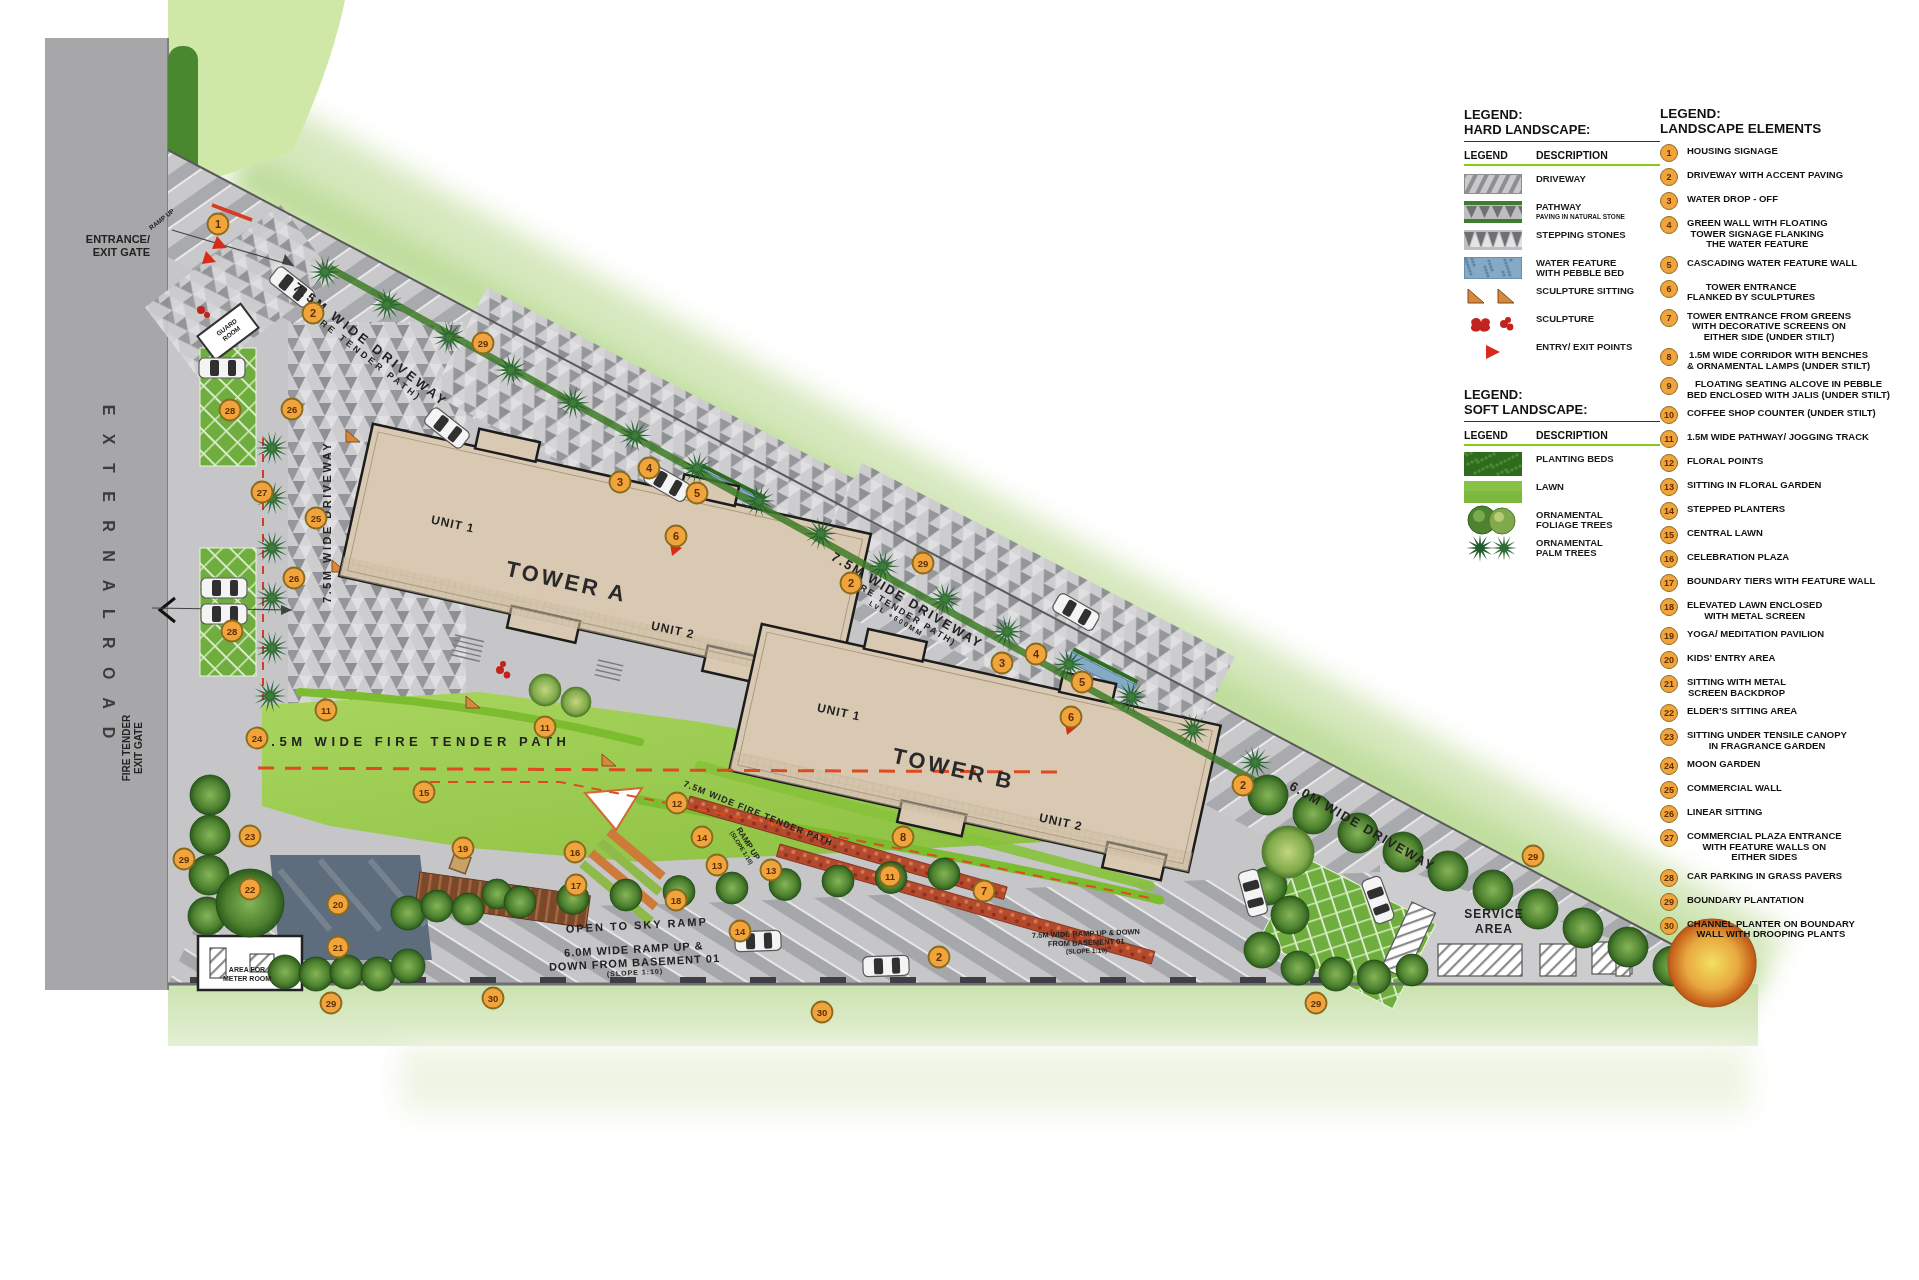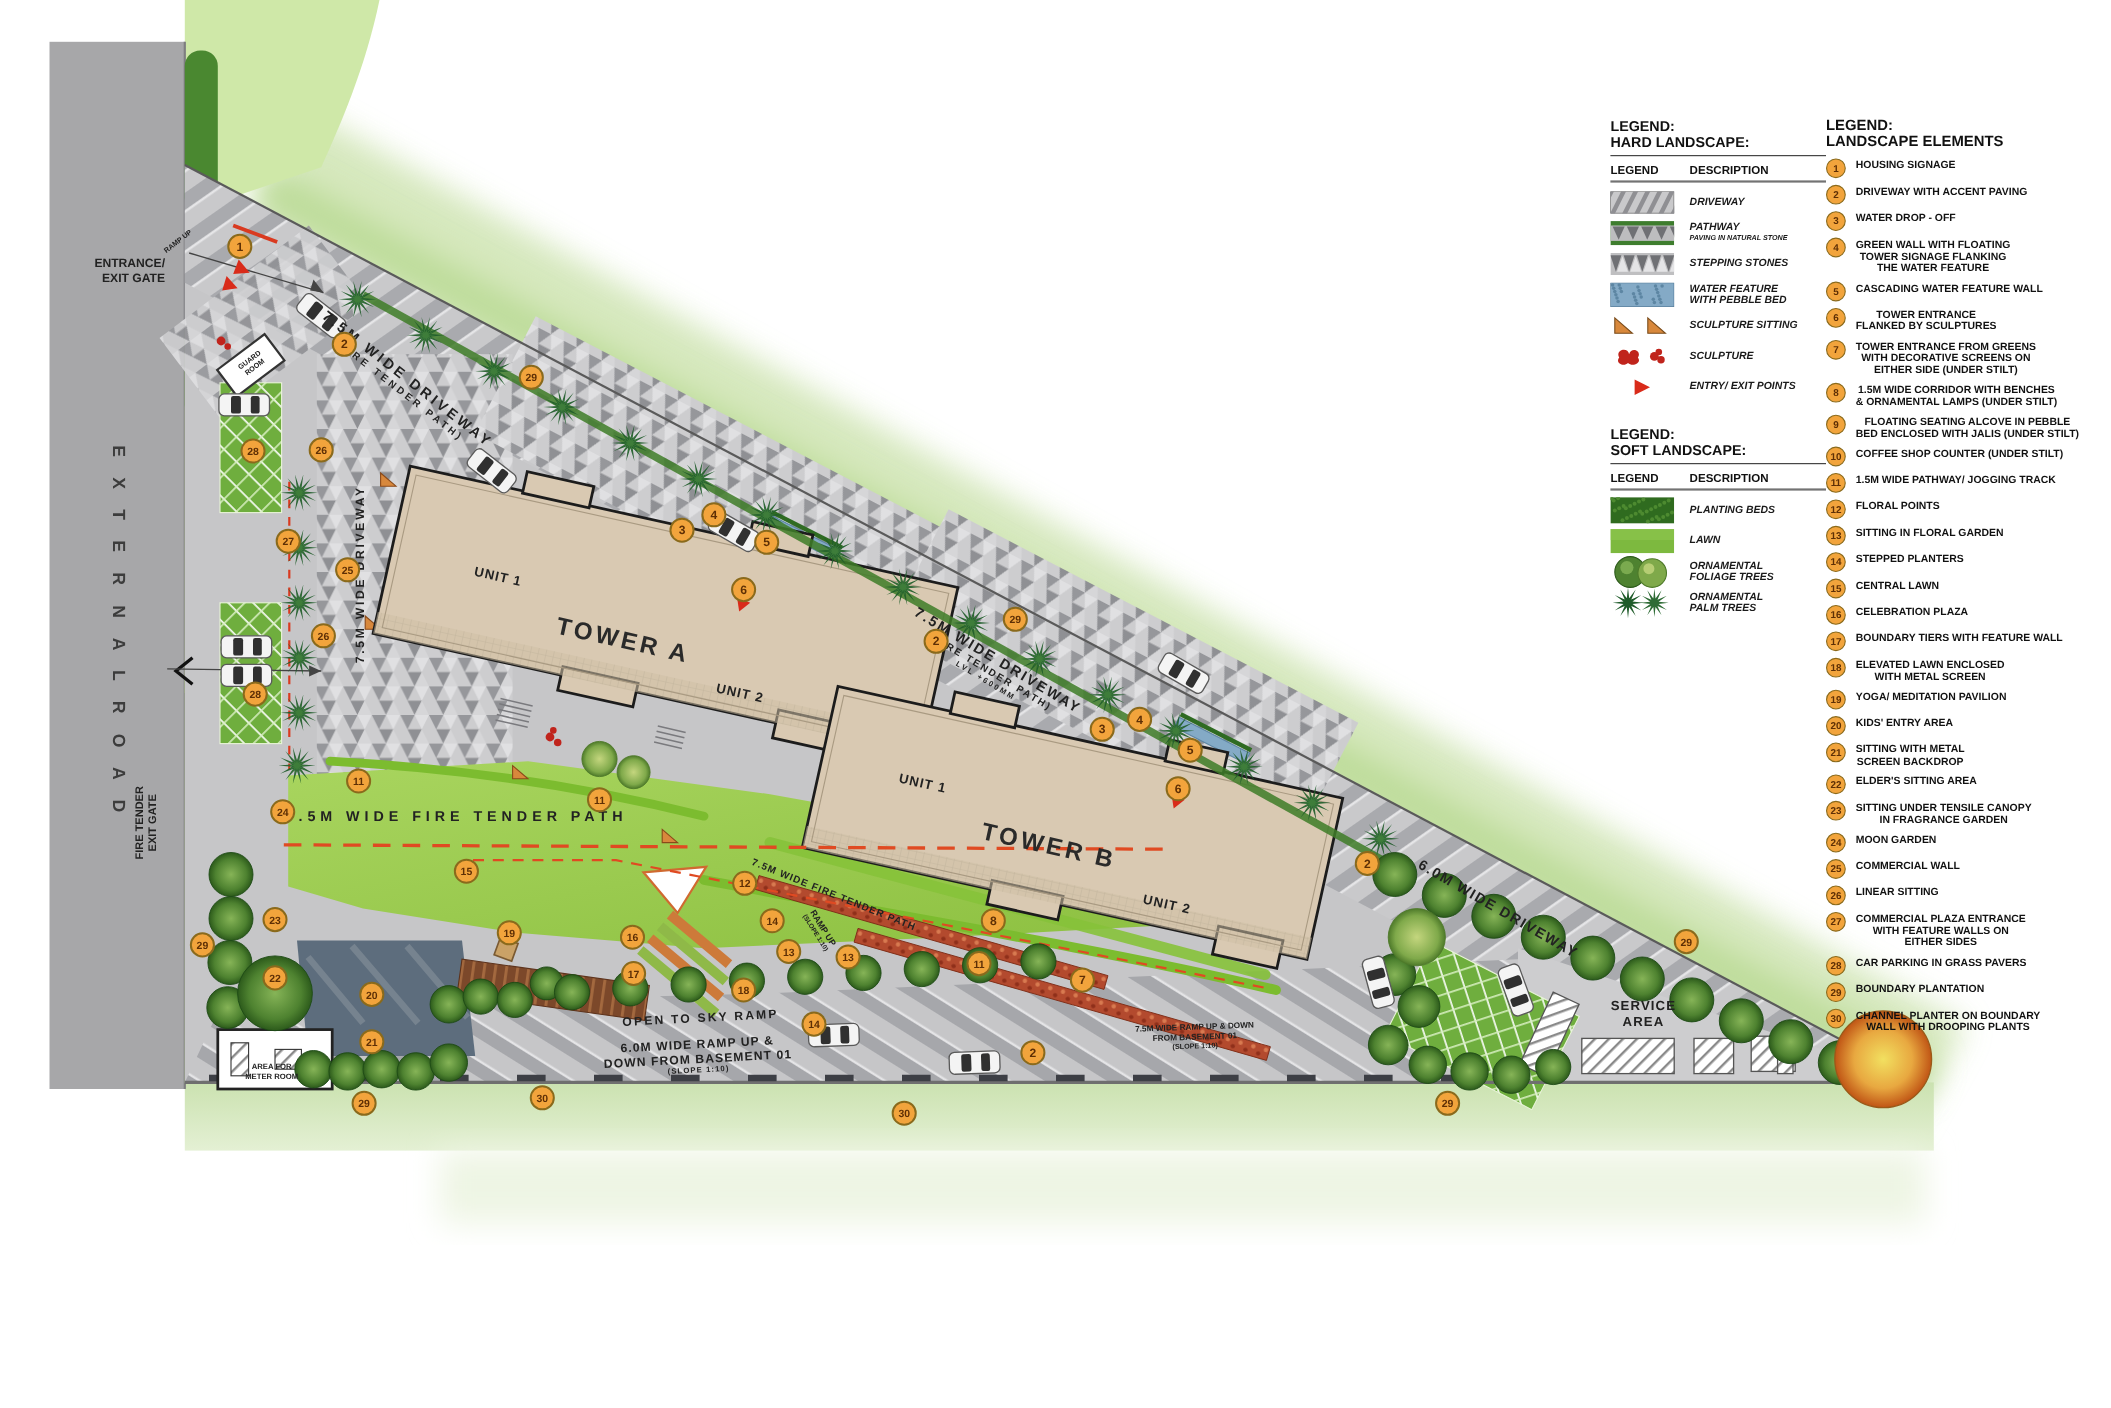--- a/index.html
+++ b/index.html
@@ -1,24 +1,24 @@
 <!DOCTYPE html>
 <html><head>
 <meta charset="utf-8">
 <style>
   html,body{margin:0;padding:0;background:#fff;}
   body{font-family:"Liberation Sans", sans-serif;}
   .stage{position:relative;width:1919px;height:1280px;background:#fff;overflow:hidden;}
   #plan-svg{position:absolute;left:0;top:0;}
   .legend{position:absolute;color:#111;}
   .ltitle{font-size:13px;font-weight:700;line-height:14.5px;color:#111;border-bottom:1.5px solid #333;padding-bottom:4px;margin-bottom:7px;width:196px;}
-  .lhead{display:flex;width:196px;border-bottom:2px solid #737373;padding-bottom:3px;margin-bottom:6px;}
+  .lhead{display:flex;width:196px;border-bottom:2px solid #84cc16;padding-bottom:3px;margin-bottom:6px;}
   .lhead span{font-size:10.5px;font-weight:700;}
   .lhead .hL{width:72px;}
-  .lrow{display:flex;align-items:center;margin:8px 0;width:215px;font-style:italic;}
+  .lrow{display:flex;align-items:flex-start;margin:8px 0;width:215px;}
   .swbox{width:58px;height:20px;margin-right:14px;flex:none;display:flex;align-items:center;}
   .ldesc{font-size:9.5px;font-weight:700;line-height:10px;color:#1a1a1a;}
   .ldesc .sub{font-size:6.5px;font-weight:700;display:block;}
   .soft-gap{height:18px;}
   .etitle{font-size:13.5px;font-weight:700;line-height:15px;color:#111;margin-bottom:8px;}
   .erow{display:flex;align-items:flex-start;margin:6px 0;}
   .enum{width:16px;height:16px;border-radius:50%;background:#F2A43C;border:1px solid #8A6A1C;color:#5E2F05;font-size:9px;font-weight:700;display:flex;align-items:center;justify-content:center;margin-right:9px;flex:none;}
   .etext{font-size:9.5px;font-weight:700;line-height:10.5px;color:#111;padding-top:2px;text-align:center;}
 </style>
 </head>

